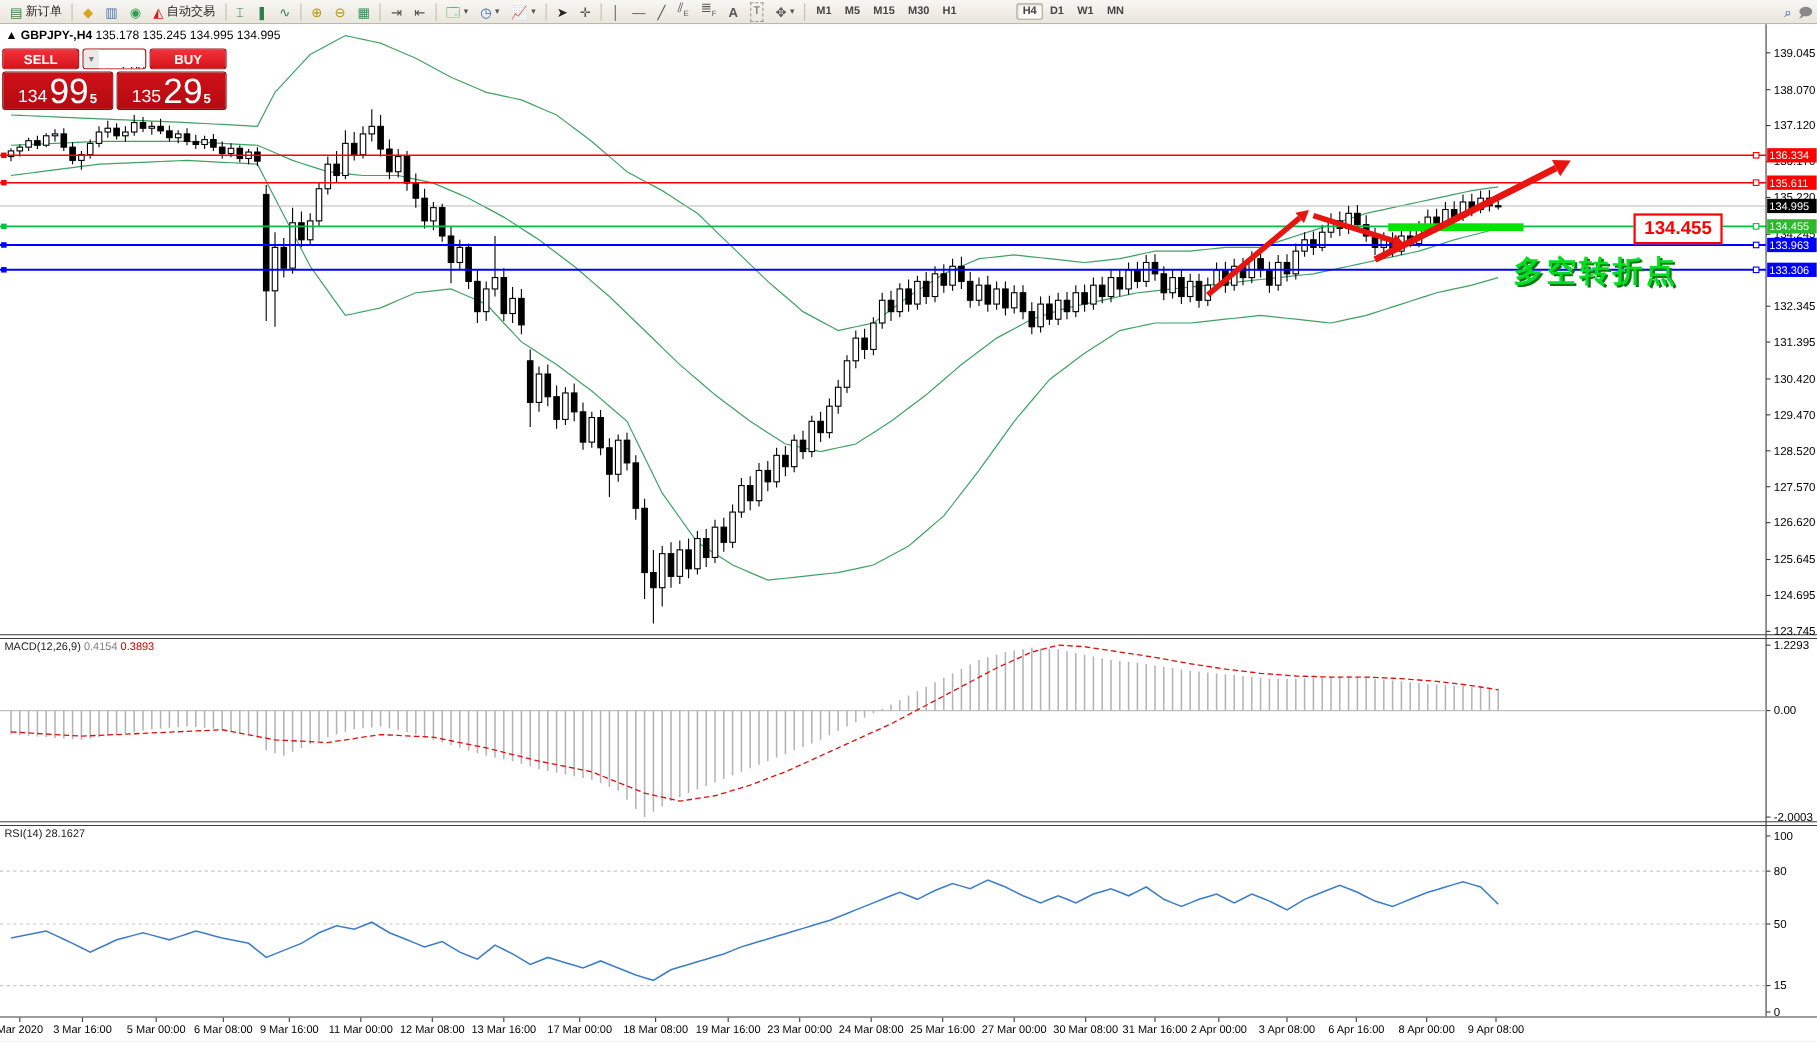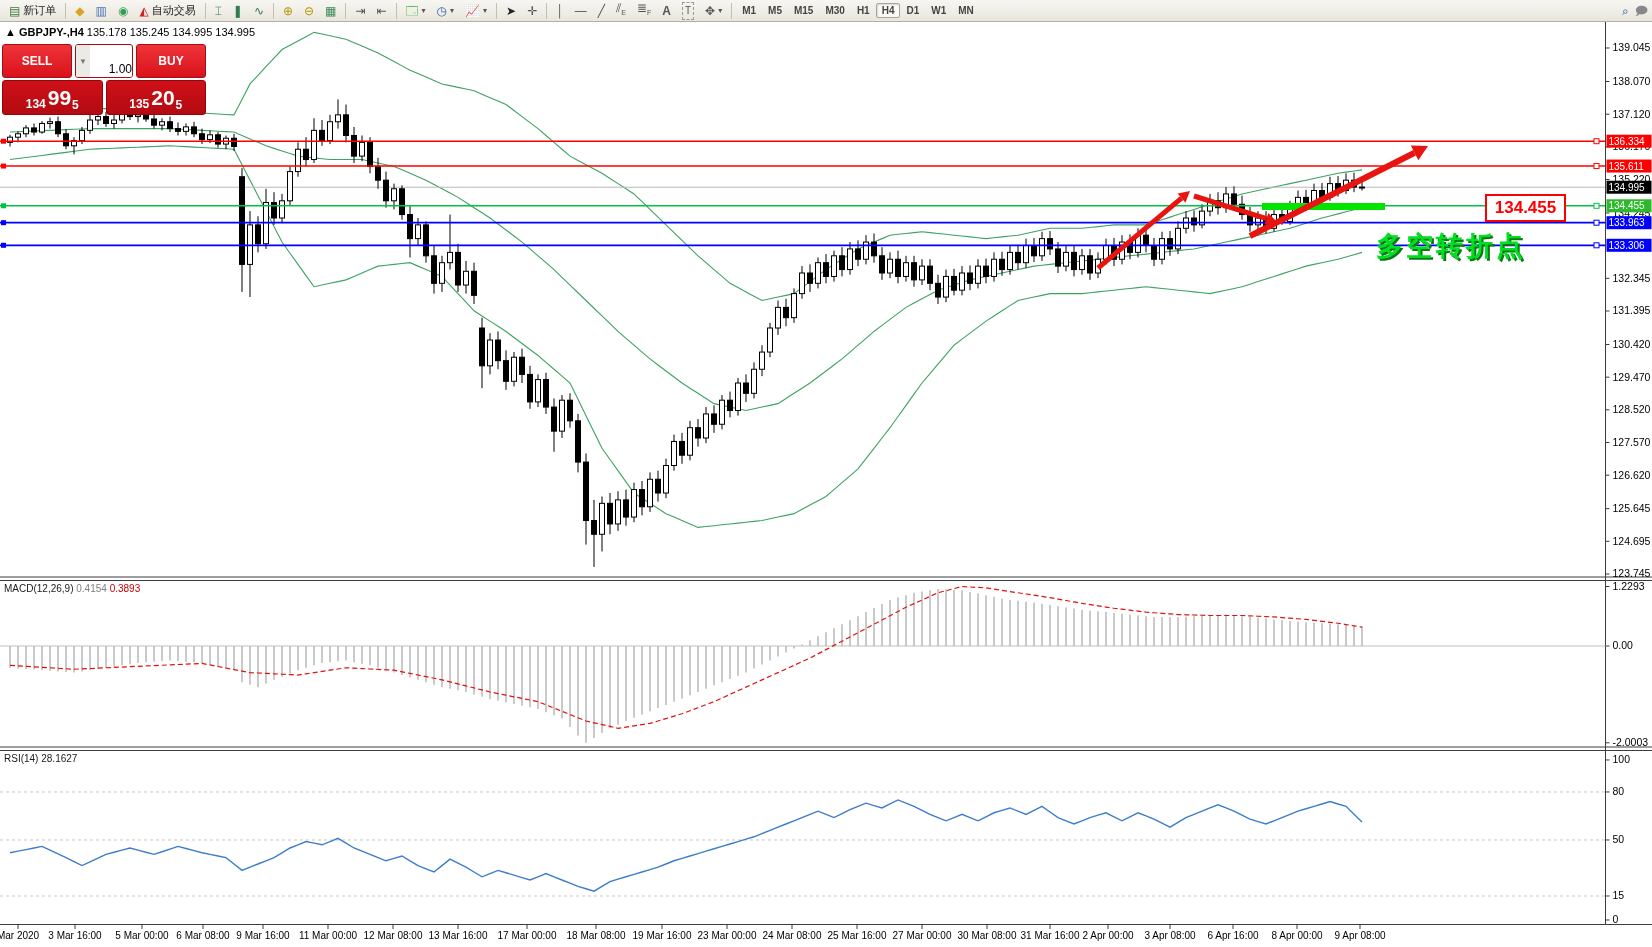--- a/index.html
+++ b/index.html
@@ -6,38 +6,38 @@
   #app{position:relative;width:1652px;height:947px;background:#ffffff;overflow:hidden;}
   
   #toolbar{position:absolute;left:0;top:0;width:1652px;height:22px;
     background:linear-gradient(#f7f6f2,#e9e6dc);border-bottom:1px solid #b3b0a5;
     display:flex;align-items:center;padding:0 4px;box-sizing:border-box;gap:1px;}
   .tb-btn{display:flex;align-items:center;gap:3px;height:18px;padding:0 4px;border:1px solid transparent;
     border-radius:2px;font-size:11px;color:#222;white-space:nowrap;cursor:default;}
   .tb-sep{width:1px;height:16px;background:#c2bfb3;margin:0 3px;}
   .g{font-size:12px;line-height:16px;}
   .tf-btn{font-size:10px;font-weight:bold;color:#444;padding:1px 5px;border:1px solid transparent;border-radius:2px;text-align:right;}
-  .tf-btn.active{background:#fcfbf8;border:1px solid #a8a59a;box-shadow:inset 1px 1px 2px rgba(0,0,0,.15);}
+  .tf-btn.active{background:#fcfbf8;border:1px solid #a8a59a;box-shadow:inset 1px 1px 2px rgba(0,0,0,.15);margin-left:48px;}
   .tb-right{margin-left:auto;display:flex;gap:6px;align-items:center;}
   
   #symline{position:absolute;left:5px;top:26px;font-size:11px;color:#000;z-index:5;}
   #symline b{font-weight:bold;}
   
   #trade{position:absolute;left:2px;top:44px;width:204px;z-index:6;}
-  #trade .row1{display:flex;gap:3px;height:34px;}
+  #trade .row1{display:flex;gap:3px;height:19px;}
   .tr-btn{flex:0 0 68px;background:linear-gradient(#f0333a,#d8121a);color:#fff;font-size:12px;font-weight:bold;
     display:flex;align-items:center;justify-content:center;border-radius:3px;border:1px solid #a50d12;}
   .spin{flex:1;display:flex;border:1px solid #a50d12;border-radius:3px;overflow:hidden;background:#fff;}
   .spin .sb{width:14px;background:#eceae6;color:#777;font-size:8px;display:flex;align-items:center;justify-content:center;border:0;}
   .spin input{flex:1;border:0;outline:0;font-size:12px;text-align:right;padding-right:4px;width:40px;font-family:"Liberation Sans",sans-serif;margin-top:16px;}
   #trade .row2{display:flex;gap:3px;margin-top:2px;height:35px;}
   .tile{flex:1;background:linear-gradient(#cf1018,#b40a11);border-radius:3px;color:#fff;display:flex;
     align-items:flex-end;justify-content:center;padding-bottom:3px;border:1px solid #8f070c;}
-  .tile .sm{font-size:12px;font-weight:bold;margin-right:2px;line-height:14px;margin-top:20px;}
-  .tile .bg{font-size:21px;font-weight:bold;line-height:26px;}
+  .tile .sm{font-size:16px;font-weight:normal;margin-right:2px;line-height:14px;margin-top:20px;}
+  .tile .bg{font-size:32px;font-weight:normal;line-height:26px;}
   .tile .sup{font-size:12px;font-weight:bold;vertical-align:top;line-height:12px;margin-left:1px;}
   
   .ind-label{position:absolute;font-size:10px;color:#1a1a1a;z-index:4;}
   .ind-label .v1{color:#808080;} .ind-label .v2{color:#cc0000;}
   
   #price-box{position:absolute;border:2px solid #ff0000;background:#ffffff;color:#ff0000;
     font-size:17px;font-weight:bold;display:flex;align-items:center;justify-content:center;z-index:7;}
   #cn-note{position:absolute;font-size:27px;font-weight:bold;color:#00e022;letter-spacing:3px;
     text-shadow:2px 2px 0 #0b7a12;z-index:7;font-family:"Liberation Serif",serif;white-space:nowrap;}
   svg text{font-family:"Liberation Sans",sans-serif;}
@@ -177,21 +177,21 @@
       <div class="tr-btn">BUY</div>
     </div>
     <div class="row2">
       <div class="tile">
         <span class="sm">134</span>
           <span class="bg">99</span>
           <span class="sup">5</span>
       </div>
       <div class="tile">
         <span class="sm">135</span>
-          <span class="bg">20</span>
+          <span class="bg">29</span>
           <span class="sup">5</span>
       </div>
     </div>
   </div>
 
   <div class="ind-label" style="left:4px;top:583px;">
     <span>MACD(12,26,9)</span>
     <span class="v1">0.4154</span>
     <span class="v2">0.3893</span>
   </div>

